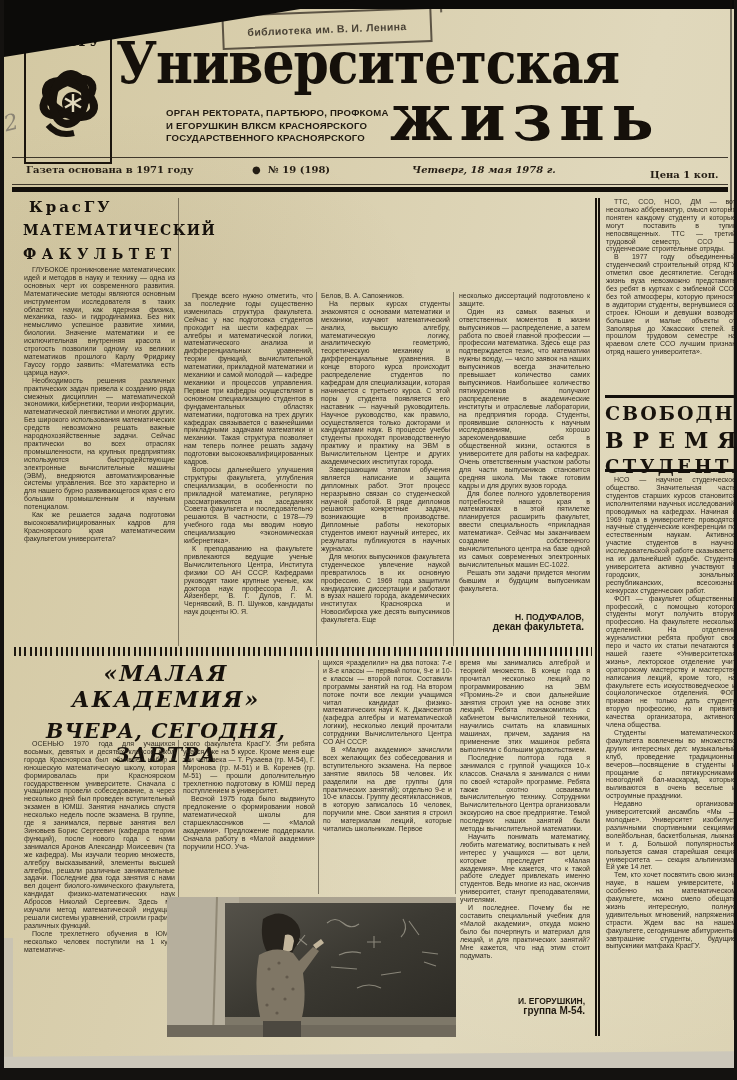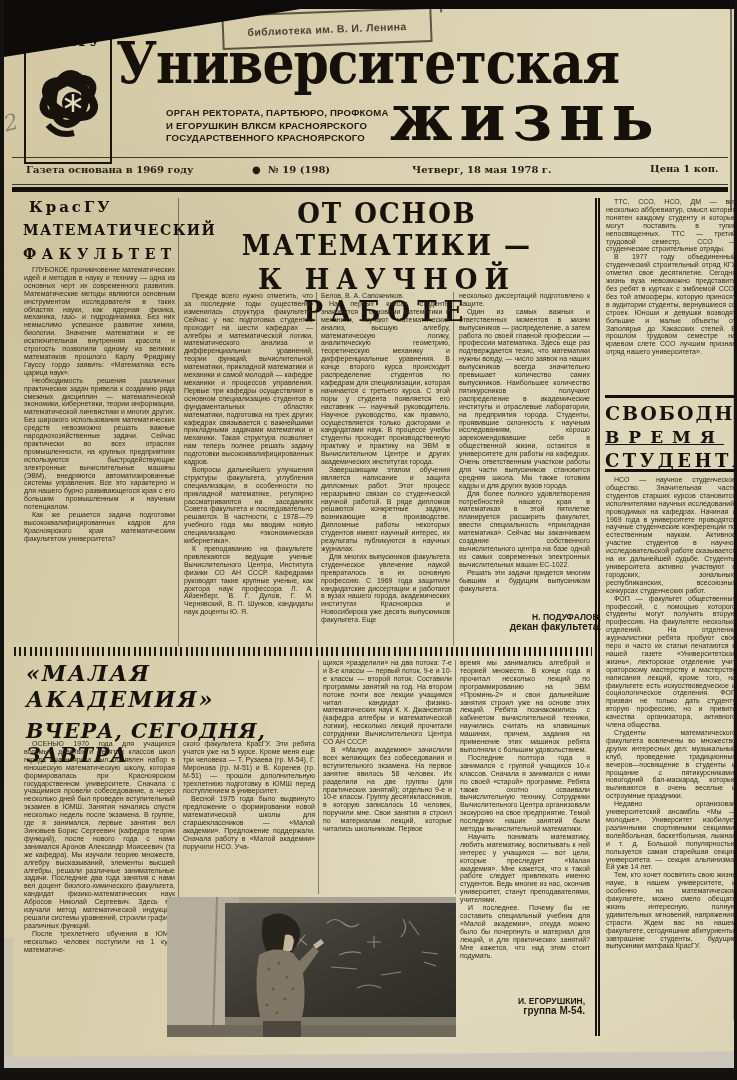--- a/index.html
+++ b/index.html
@@ -80,31 +80,31 @@
   .bt p{margin:0;text-indent:8px;}
   .bt p.noind{text-indent:0;}
   .vline{width:1px;background:rgba(38,31,22,.5);}
 
   .byline{font-weight:bold;font-size:8.5px;color:#201a11;text-align:right;line-height:10px;}
   .byline .role{font-size:10px;}
 
   .tick-divider{left:10px;top:647px;width:578px;height:9px;
     background:repeating-linear-gradient(90deg,#1d1811 0 2px,rgba(0,0,0,0) 2px 5.2px);}
 
-  .acad-headline{left:22px;top:660px;width:280px;text-align:left;font-style:italic;}
+  .acad-headline{left:22px;top:660px;width:280px;text-align:center;font-style:italic;}
   .acad-headline .l1{font-weight:bold;font-size:22px;letter-spacing:2px;}
   .acad-headline .l2{font-weight:bold;font-size:20.5px;letter-spacing:1px;margin-top:7px;}
 
   .heavy-vrule{left:591px;top:198px;width:5px;height:838px;
     border-left:2px solid #17120c;border-right:2px solid #17120c;box-sizing:border-box;}
 
   .sb-rule{left:601px;width:131px;height:3px;background:#14100b;}
   .sb-head{left:601px;width:131px;text-align:left;font-weight:bold;color:#17120c;}
   .sb-h1{font-size:19px;letter-spacing:2px;}
-  .sb-h2{font-size:17px;letter-spacing:9px;text-decoration:underline;}
+  .sb-h2{font-size:22px;letter-spacing:9px;}
   .sb-h3{font-size:18px;letter-spacing:3.5px;}
 
   .photo-frame{left:163px;top:897px;width:289px;height:140px;}
 </style>
 </head>
 <body>
 
 <div id="paper">
 
   <div class="abs pencil-mark">2</div>
@@ -137,66 +137,62 @@
   <div class="abs serif title-2">жизнь</div>
 
   <div class="abs organ">
     <div>ОРГАН РЕКТОРАТА, ПАРТБЮРО, ПРОФКОМА</div>
     <div>И ЕГОРУШКИН ВЛКСМ КРАСНОЯРСКОГО</div>
     <div>ГОСУДАРСТВЕННОГО КРАСНОЯРСКОГО</div>
   </div>
 
   <div class="abs rule" style="left:8px;right:6px;top:157px;height:1px;"></div>
   <div class="abs" style="left:8px;right:6px;top:160px;height:22px;">
-    <span class="abs dateline" style="left:14px;top:4px;">Газета основана в 1969 году</span>
+    <span class="abs dateline" style="left:14px;top:4px;">Газета основана в 1971 году</span>
     <span class="abs dateline" style="left:240px;top:4px;">●</span>
     <span class="abs dateline" style="left:256px;top:4px;">№ 19 (198)</span>
-    <span class="abs dateline" style="left:400px;top:4px;">Четверг, 18 мая 1978 г.</span>
-    <span class="abs dateline" style="left:638px;top:3px;text-align:center;">Цена 1 коп.</span>
+    <span class="abs dateline" style="left:400px;top:4px;font-style:italic;">Четверг, 18 мая 1978 г.</span>
+    <span class="abs dateline" style="left:638px;top:9px;text-align:center;">Цена 1 коп.</span>
   </div>
   <div class="abs rule" style="left:8px;right:6px;top:184px;height:1px;"></div>
   <div class="abs" style="left:8px;right:6px;top:187px;height:5px;background:#14100b;"></div>
 
   <div class="abs serif hink kicker">КрасГУ</div>
   <div class="abs serif hink fac-h1">МАТЕМАТИЧЕСКИЙ</div>
   <div class="abs serif hink fac-h2">ФАКУЛЬТЕТ</div>
 
   <div class="abs bt" style="left:20px;top:266px;width:151px;height:380px;">
     <p>ГЛУБОКОЕ проникновение математических идей и методов в науку и технику — одна из основных черт их современного развития. Математические методы являются основным инструментом исследователя в таких областях науки, как ядерная физика, механика, газо- и гидродинамика. Без них немыслимо успешное развитие химии, биологии. Значение математики и ее исключительная внутренняя красота и строгость позволили одному из великих математиков прошлого Карлу Фридрику Гауссу гордо заявить: «Математика есть царица наук».</p>
     <p>Необходимость решения различных практических задач привела к созданию ряда смежных дисциплин — математической экономики, кибернетики, теории информации, математической лингвистики и многих других. Без широкого использования математических средств невозможно решать важные народнохозяйственные задачи. Сейчас практически во всех отраслях промышленности, на крупных предприятиях используются быстродействующие электронные вычислительные машины (ЭВМ), внедряются автоматизированные системы управления. Все это характерно и для нашего бурно развивающегося края с его большим промышленным и научным потенциалом.</p>
     <p>Как же решается задача подготовки высококвалифицированных кадров для Красноярского края математическим факультетом университета?</p>
   </div>
 
   <div class="abs vline" style="left:174px;top:198px;height:448px;"></div>
 
-  <div class="abs serif hink main-headline">
-    <div class="l1">ОТ ОСНОВ МАТЕМАТИКИ —</div>
-    <div class="l2">К НАУЧНОЙ РАБОТЕ</div>
-  </div>
 
   <div class="abs bt" style="left:180px;top:292px;width:129px;height:354px;">
     <p>Прежде всего нужно отметить, что за последние годы существенно изменилась структура факультета. Сейчас у нас подготовка студентов проходит на шести кафедрах — алгебры и математической логики, математического анализа и дифференциальных уравнений, теории функций, вычислительной математики, прикладной математики и механики и самой молодой — кафедре механики и процессов управления. Первые три кафедры осуществляют в основном специализацию студентов в фундаментальных областях математики, подготовка на трех других кафедрах связывается с важнейшими прикладными задачами математики и механики. Такая структура позволяет нам теперь полнее решать задачу подготовки высококвалифицированных кадров.</p>
     <p>Вопросы дальнейшего улучшения структуры факультета, углубления специализации, в особенности по прикладной математике, регулярно рассматриваются на заседаниях Совета факультета и последовательно решаются. В частности, с 1978—79 учебного года мы вводим новую специализацию «экономическая кибернетика».</p>
     <p>К преподаванию на факультете привлекаются ведущие ученые Вычислительного Центра, Института физики СО АН СССР. Кафедрами руководят такие крупные ученые, как доктора наук профессора Л. А. Айзенберг, В. Г. Дулов, Г. М. Чернявский, В. П. Шунков, кандидаты наук доценты Ю. Я.</p>
   </div>
   <div class="abs vline" style="left:312px;top:292px;height:354px;"></div>
   <div class="abs bt" style="left:317px;top:292px;width:129px;height:354px;">
     <p class="noind">Белов, В. А. Сапожников.</p>
     <p>На первых курсах студенты знакомятся с основами математики и механики, изучают математический анализ, высшую алгебру, математическую логику, аналитическую геометрию, теоретическую механику и дифференциальные уравнения. В конце второго курса происходит распределение студентов по кафедрам для специализации, которая начинается с третьего курса. С этой поры у студента появляется его наставник — научный руководитель. Научное руководство, как правило, осуществляется только докторами и кандидатами наук. В процессе учебы студенты проходят производственную практику и практику на ЭВМ в Вычислительном Центре и других академических институтах города.</p>
     <p>Завершающим этапом обучения является написание и защита дипломных работ. Этот процесс неразрывно связан со студенческой научной работой. В ряде дипломов решаются конкретные задачи, возникающие в производстве. Дипломные работы некоторых студентов имеют научный интерес, их результаты публикуются в научных журналах.</p>
     <p>Для многих выпускников факультета студенческое увлечение наукой превратилось в их основную профессию. С 1969 года защитили кандидатские диссертации и работают в вузах нашего города, академических институтах Красноярска и Новосибирска уже десять выпускников факультета. Еще</p>
   </div>
   <div class="abs vline" style="left:449px;top:292px;height:354px;"></div>
   <div class="abs bt" style="left:455px;top:292px;width:131px;height:316px;">
     <p class="noind">несколько диссертаций подготовлено к защите.</p>
     <p>Один из самых важных и ответственных моментов в жизни выпускников — распределение, а затем работа по своей главной профессии — профессии математика. Здесь еще раз подтверждается тезис, что математики нужны всюду, — число заявок на наших выпускников всегда значительно превышает количество самих выпускников. Наибольшее количество пятикурсников получают распределение в академические институты и отраслевые лаборатории, на предприятия города. Студенты, проявившие склонность к научным исследованиям, хорошо зарекомендовавшие себя в общественной жизни, остаются в университете для работы на кафедрах. Очень ответственным участком работы для части выпускников становится средняя школа. Мы также готовим кадры и для других вузов города.</p>
     <p>Для более полного удовлетворения потребностей нашего края в математиках в этой пятилетке планируется расширить факультет, ввести специальность «прикладная математика». Сейчас мы заканчиваем создание собственного вычислительного центра на базе одной из самых современных электронных вычислительных машин ЕС-1022.</p>
     <p>Решать эти задачи придется многим бывшим и будущим выпускникам факультета.</p>
   </div>
-  <div class="abs byline" style="left:472px;top:612px;width:125px;">
+  <div class="abs byline" style="left:455px;top:612px;width:125px;">
     <div>Н. ПОДУФАЛОВ,</div>
     <div class="role">декан факультета.</div>
   </div>
 
   <div class="abs tick-divider"></div>
 
   <div class="abs serif hink acad-headline">
     <div class="l1">«МАЛАЯ АКАДЕМИЯ»</div>
     <div class="l2">ВЧЕРА, СЕГОДНЯ, ЗАВТРА</div>
   </div>

